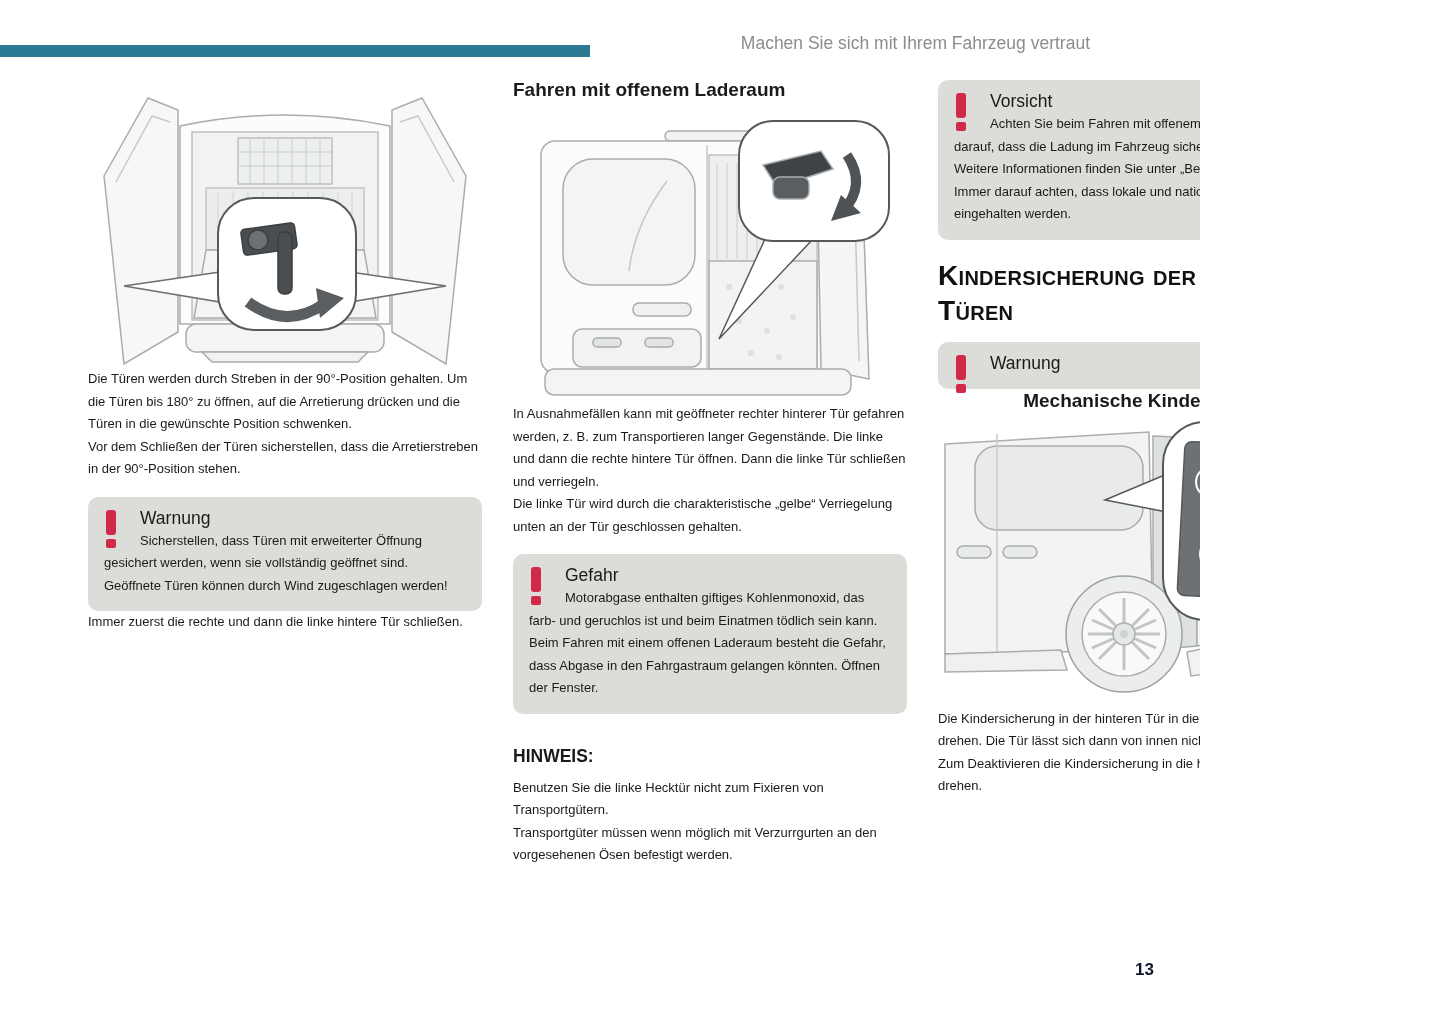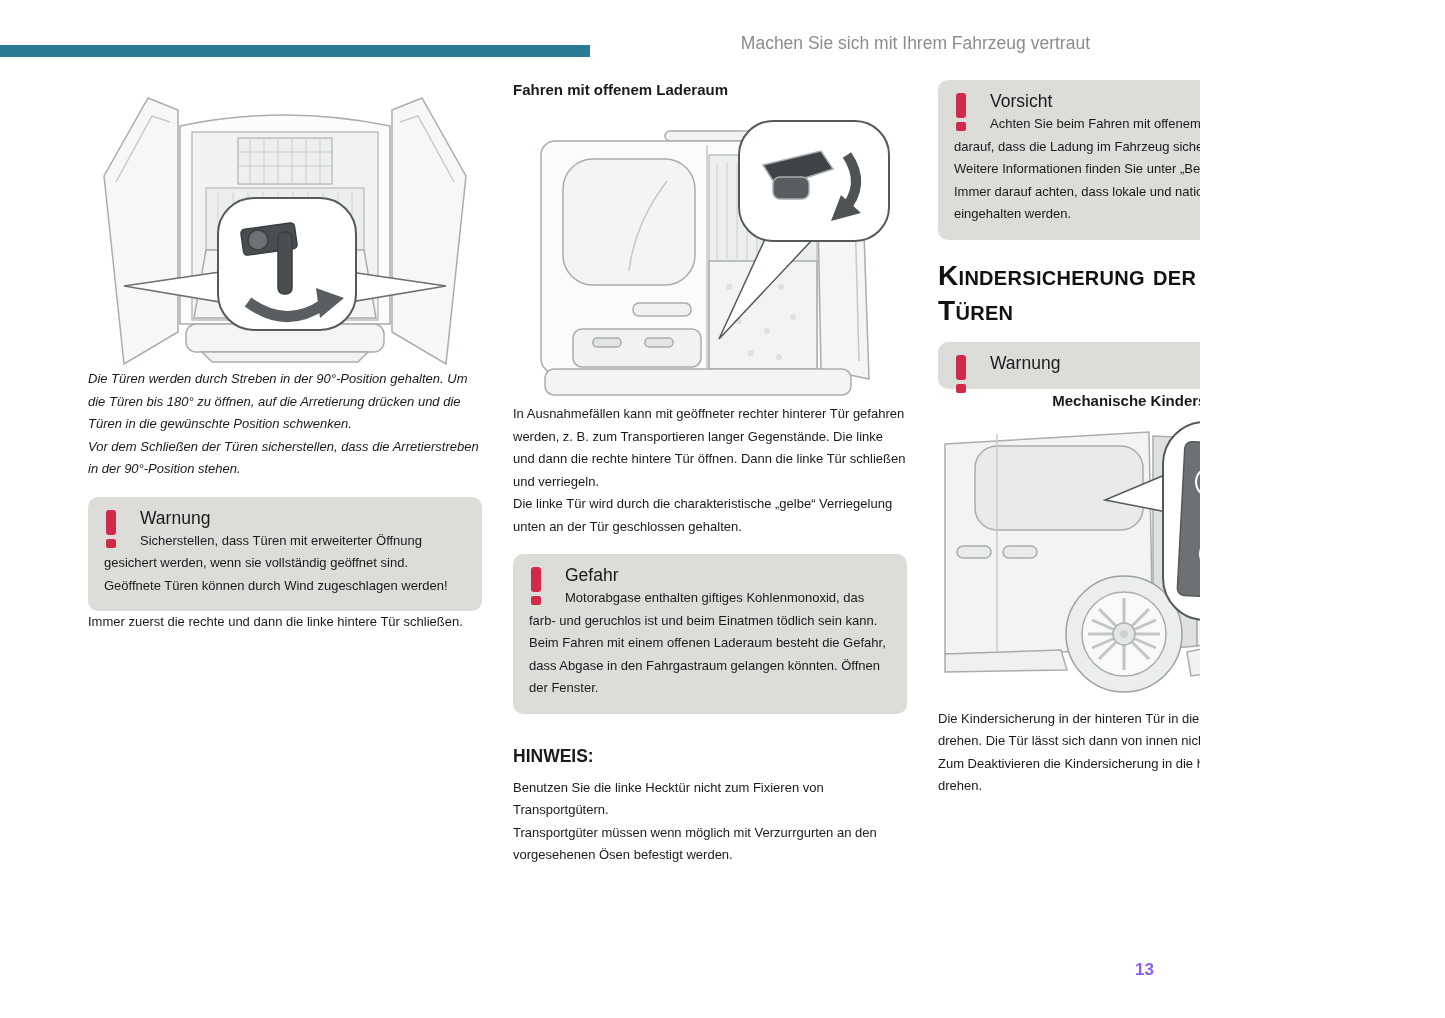--- a/index.html
+++ b/index.html
@@ -3,43 +3,43 @@
 <meta charset="utf-8">
 <style>
   html,body{margin:0;padding:0;background:#ffffff;}
   .page{
     position:relative;width:1200px;height:1018px;background:#ffffff;overflow:hidden;
     font-family:"Liberation Sans","DejaVu Sans",sans-serif;color:#1a1a1a;
   }
   .teal-bar{position:absolute;left:0;top:45px;width:590px;height:12px;background:#2b7a94;}
   .running-head{position:absolute;top:33px;right:110px;font-size:17.5px;color:#8c8c8c;}
   .chapter-num{position:absolute;left:1354px;top:58px;font-size:70px;line-height:1;font-weight:bold;color:#2b7a94;}
-  .page-num{position:absolute;right:46px;top:960px;font-size:17px;font-weight:bold;color:#8b5cf6;}
+  .page-num{position:absolute;right:46px;top:960px;font-size:17px;font-weight:bold;color:#0f172a;}
 
   .col{position:absolute;width:394px;top:78px;}
   .col-left{left:88px;top:80px;}
   .col-mid{left:513px;}
   .col-right{left:938px;}
 
   p.body, .wbody{font-size:13px;line-height:22.5px;white-space:pre-line;margin:0;}
-  h3.subhead{font-size:15px;font-weight:bold;margin:0 0 10px 0;line-height:23px;}
+  h3.subhead{font-size:19px;font-weight:bold;margin:0 0 10px 0;line-height:23px;}
   h4.notehead{font-size:17.5px;font-weight:bold;margin:32px 0 10px 0;}
   h2.section{
     font-size:28px;font-weight:bold;font-variant:small-caps;letter-spacing:.3px;
     line-height:35px;margin:18px 0 7px 0;color:#111;
   }
 
   .warnbox{background:#dcddd9;border-radius:10px;padding:10px 14px 14px 16px;margin-top:16px;}
   .warnbox .wtitle{font-size:17.5px;font-weight:normal;line-height:23px;}
   .excl{float:left;width:22px;height:42px;margin:3px 12px 0 2px;}
   .excl .bar{display:block;width:10px;height:25px;background:#d0294a;border-radius:3px;}
   .excl .dot{display:block;width:10px;height:9px;background:#d0294a;border-radius:2px;margin-top:4px;}
 
   .figure{display:block;margin:0;}
-  .mt6{margin-top:6px;font-style:italic;} .mt8{margin-top:8px;} .mt10{margin-top:10px;}
+  .mt6{margin-top:6px;} .mt8{margin-top:8px;} .mt10{margin-top:10px;}
   .mt14{margin-top:14px;} .mt16{margin-top:16px;}
 </style>
 </head>
 <body>
 
 <div class="page">
 
   <div class="teal-bar"></div>
   <div class="running-head">Machen Sie sich mit Ihrem Fahrzeug vertraut</div>
   <div class="chapter-num">2</div>

